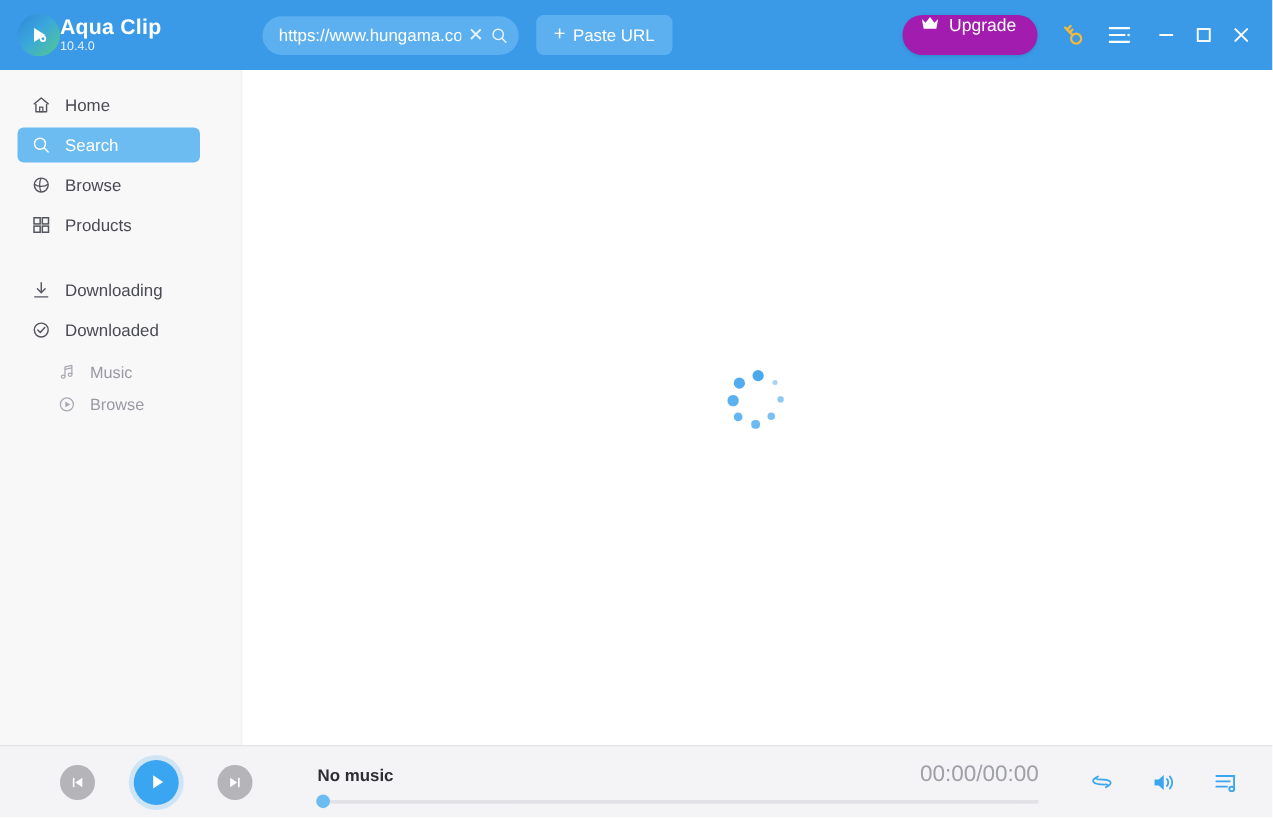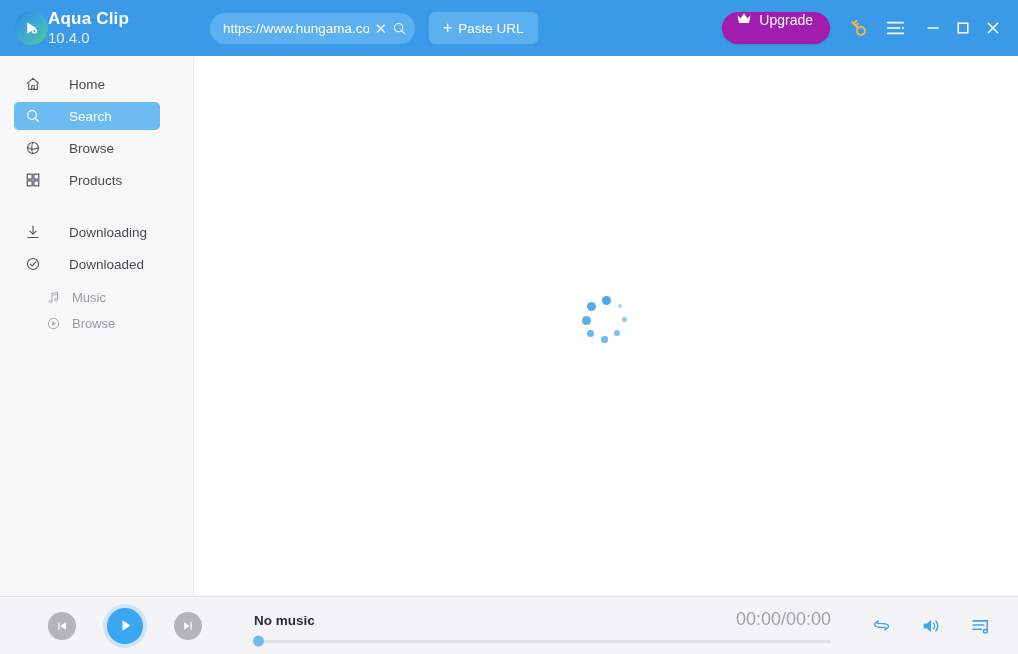--- a/index.html
+++ b/index.html
@@ -30,21 +30,21 @@
     background: linear-gradient(135deg, #2f86d8 0%, #3aa7dd 45%, #54c98f 100%);
     display: flex; align-items: center; justify-content: center;
     flex: 0 0 auto;
   }
   .logo-circle svg { display: block; }
   .brand-text { line-height: 1.05; }
   .brand-name {
     color: #ffffff; font-size: 17px; font-weight: bold;
     letter-spacing: .2px;
   }
-  .brand-ver { color: #e4f1fb; font-size: 15px; margin-top: 2px; }
+  .brand-ver { color: #e4f1fb; font-size: 10px; margin-top: 2px; }
 
   .url-box {
     position: relative;
     margin-left: 16px;
     width: 205px; height: 31px;
     background: #5cb0ef;
     border-radius: 16px;
     display: flex; align-items: center;
     padding: 0 6px 0 13px;
   }
@@ -103,21 +103,21 @@
   .sidebar {
     width: 194px; min-width: 194px;
     background: #f8f8f9;
     border-right: 1px solid #ededef;
     padding-top: 14px;
   }
   .nav-item {
     height: 28px;
     margin: 0 24px 0 24px;
     border-radius: 5px;
-    display: flex; align-items: center; gap: 28px;
+    display: flex; align-items: center; gap: 11px;
     padding-left: 10px;
     color: #4a4a52; font-size: 13.5px;
     cursor: pointer;
     position: relative;
     left: -10px;
     width: 146px;
   }
   .nav-gap-sm { height: 4px; }
   .nav-gap-lg { height: 24px; }
   .nav-item.active { background: #6cbcf2; color: #ffffff; }

